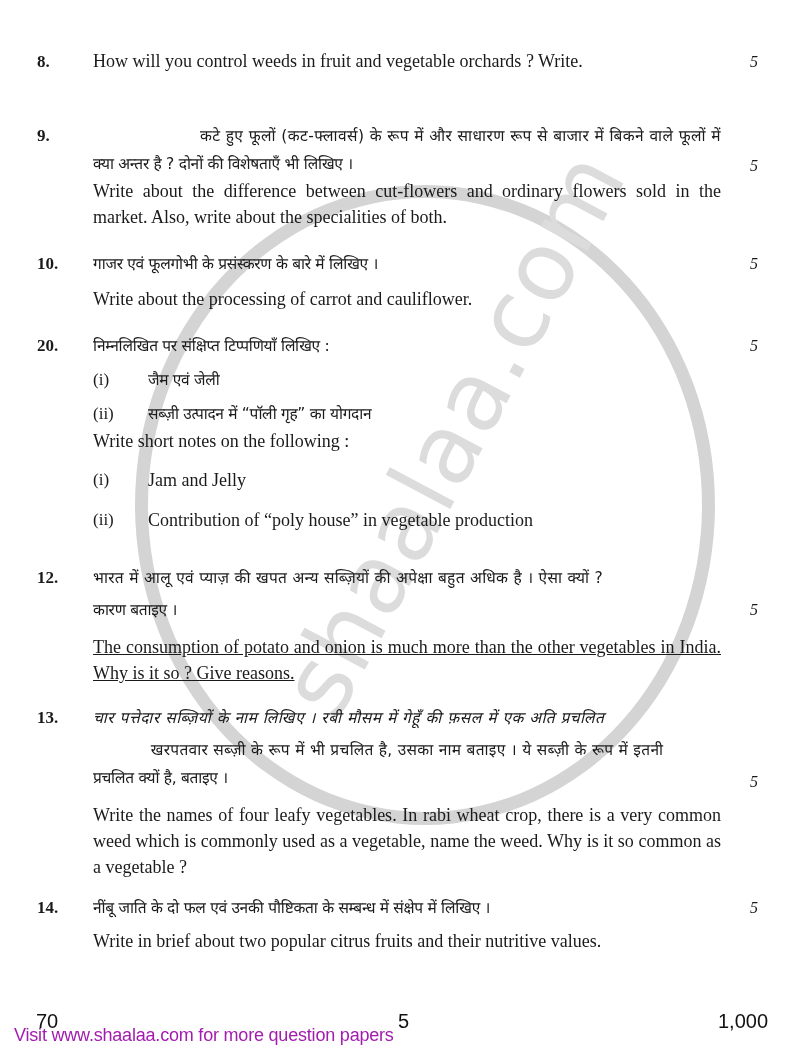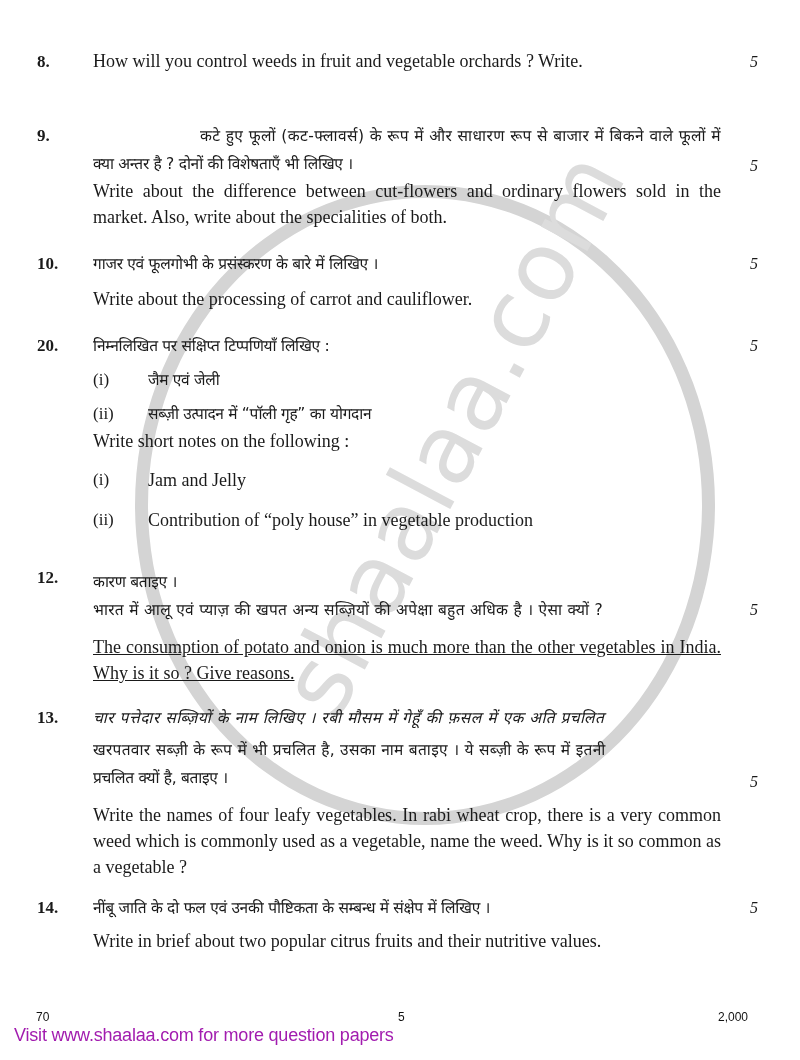--- a/index.html
+++ b/index.html
@@ -81,21 +81,21 @@
       display: flex;
       line-height: 28px;
     }
     .sub .roman {
       width: 55px;
       font-size: 17px;
     }
     .footer {
       position: absolute;
       font-family: "Liberation Sans", "DejaVu Sans", sans-serif;
-      font-size: 12px;
+      font-size: 20px;
       color: #111;
       z-index: 1;
     }
     .visit {
       position: absolute;
       left: 14px;
       top: 1025px;
       font-family: "Liberation Sans", "DejaVu Sans", sans-serif;
       font-size: 18px;
       color: #a21caf;
@@ -158,42 +158,42 @@
       <span class="roman">(ii)</span>
       <span>Contribution of “poly house” in vegetable production</span>
     </div>
   </div>
 </div>
 
 <div class="question" style="top:564px;">
   <div class="qnum">12.</div>
   <div class="marks" style="top:32px;">5</div>
   <div class="qbody">
+    <div class="hi" style="letter-spacing:0.3px;">भारत में आलू एवं प्याज़ की खपत अन्य सब्ज़ियों की अपेक्षा बहुत अधिक है । ऐसा क्यों ?</div>
     <div class="hi" style="margin-top:4px;">कारण बताइए ।</div>
-    <div class="hi" style="letter-spacing:0.3px;">भारत में आलू एवं प्याज़ की खपत अन्य सब्ज़ियों की अपेक्षा बहुत अधिक है । ऐसा क्यों ?</div>
     <div class="en" style="margin-top:10px;text-decoration:underline;">The consumption of potato and onion is much more than the other vegetables in India. Why is it so ? Give reasons.</div>
   </div>
 </div>
 
 <div class="question" style="top:704px;">
   <div class="qnum">13.</div>
   <div class="marks" style="top:64px;">5</div>
   <div class="qbody">
     <div class="hi" style="letter-spacing:0.5px;font-style:italic;">चार पत्तेदार सब्ज़ियों के नाम लिखिए । रबी मौसम में गेहूँ की फ़सल में एक अति प्रचलित</div>
-    <div class="hi" style="margin-top:4px;letter-spacing:0.3px;">खरपतवार सब्ज़ी के रूप में भी प्रचलित है, उसका नाम बताइए । ये सब्ज़ी के रूप में इतनी</div>
+    <div class="hi" style="margin-top:4px;letter-spacing:0.3px;text-align:center;">खरपतवार सब्ज़ी के रूप में भी प्रचलित है, उसका नाम बताइए । ये सब्ज़ी के रूप में इतनी</div>
     <div class="hi" style="">प्रचलित क्यों है, बताइए ।</div>
     <div class="en" style="margin-top:10px;">Write the names of four leafy vegetables. In rabi wheat crop, there is a very common weed which is commonly used as a vegetable, name the weed. Why is it so common as a vegetable ?</div>
   </div>
 </div>
 
 <div class="question" style="top:894px;">
   <div class="qnum">14.</div>
   <div class="marks">5</div>
   <div class="qbody">
     <div class="hi">नींबू जाति के दो फल एवं उनकी पौष्टिकता के सम्बन्ध में संक्षेप में लिखिए ।</div>
     <div class="en" style="margin-top:6px;">Write in brief about two popular citrus fruits and their nutritive values.</div>
   </div>
 </div>
 
 <div class="footer" style="left:36px; top:1010px;">70</div>
 <div class="footer" style="left:398px; top:1010px;">5</div>
-<div class="footer" style="left:718px; top:1010px;">2,000</div>
+<div class="footer" style="left:718px; top:1010px;">1,000</div>
 <div class="visit">Visit www.shaalaa.com for more question papers</div>
 
 </body></html>

